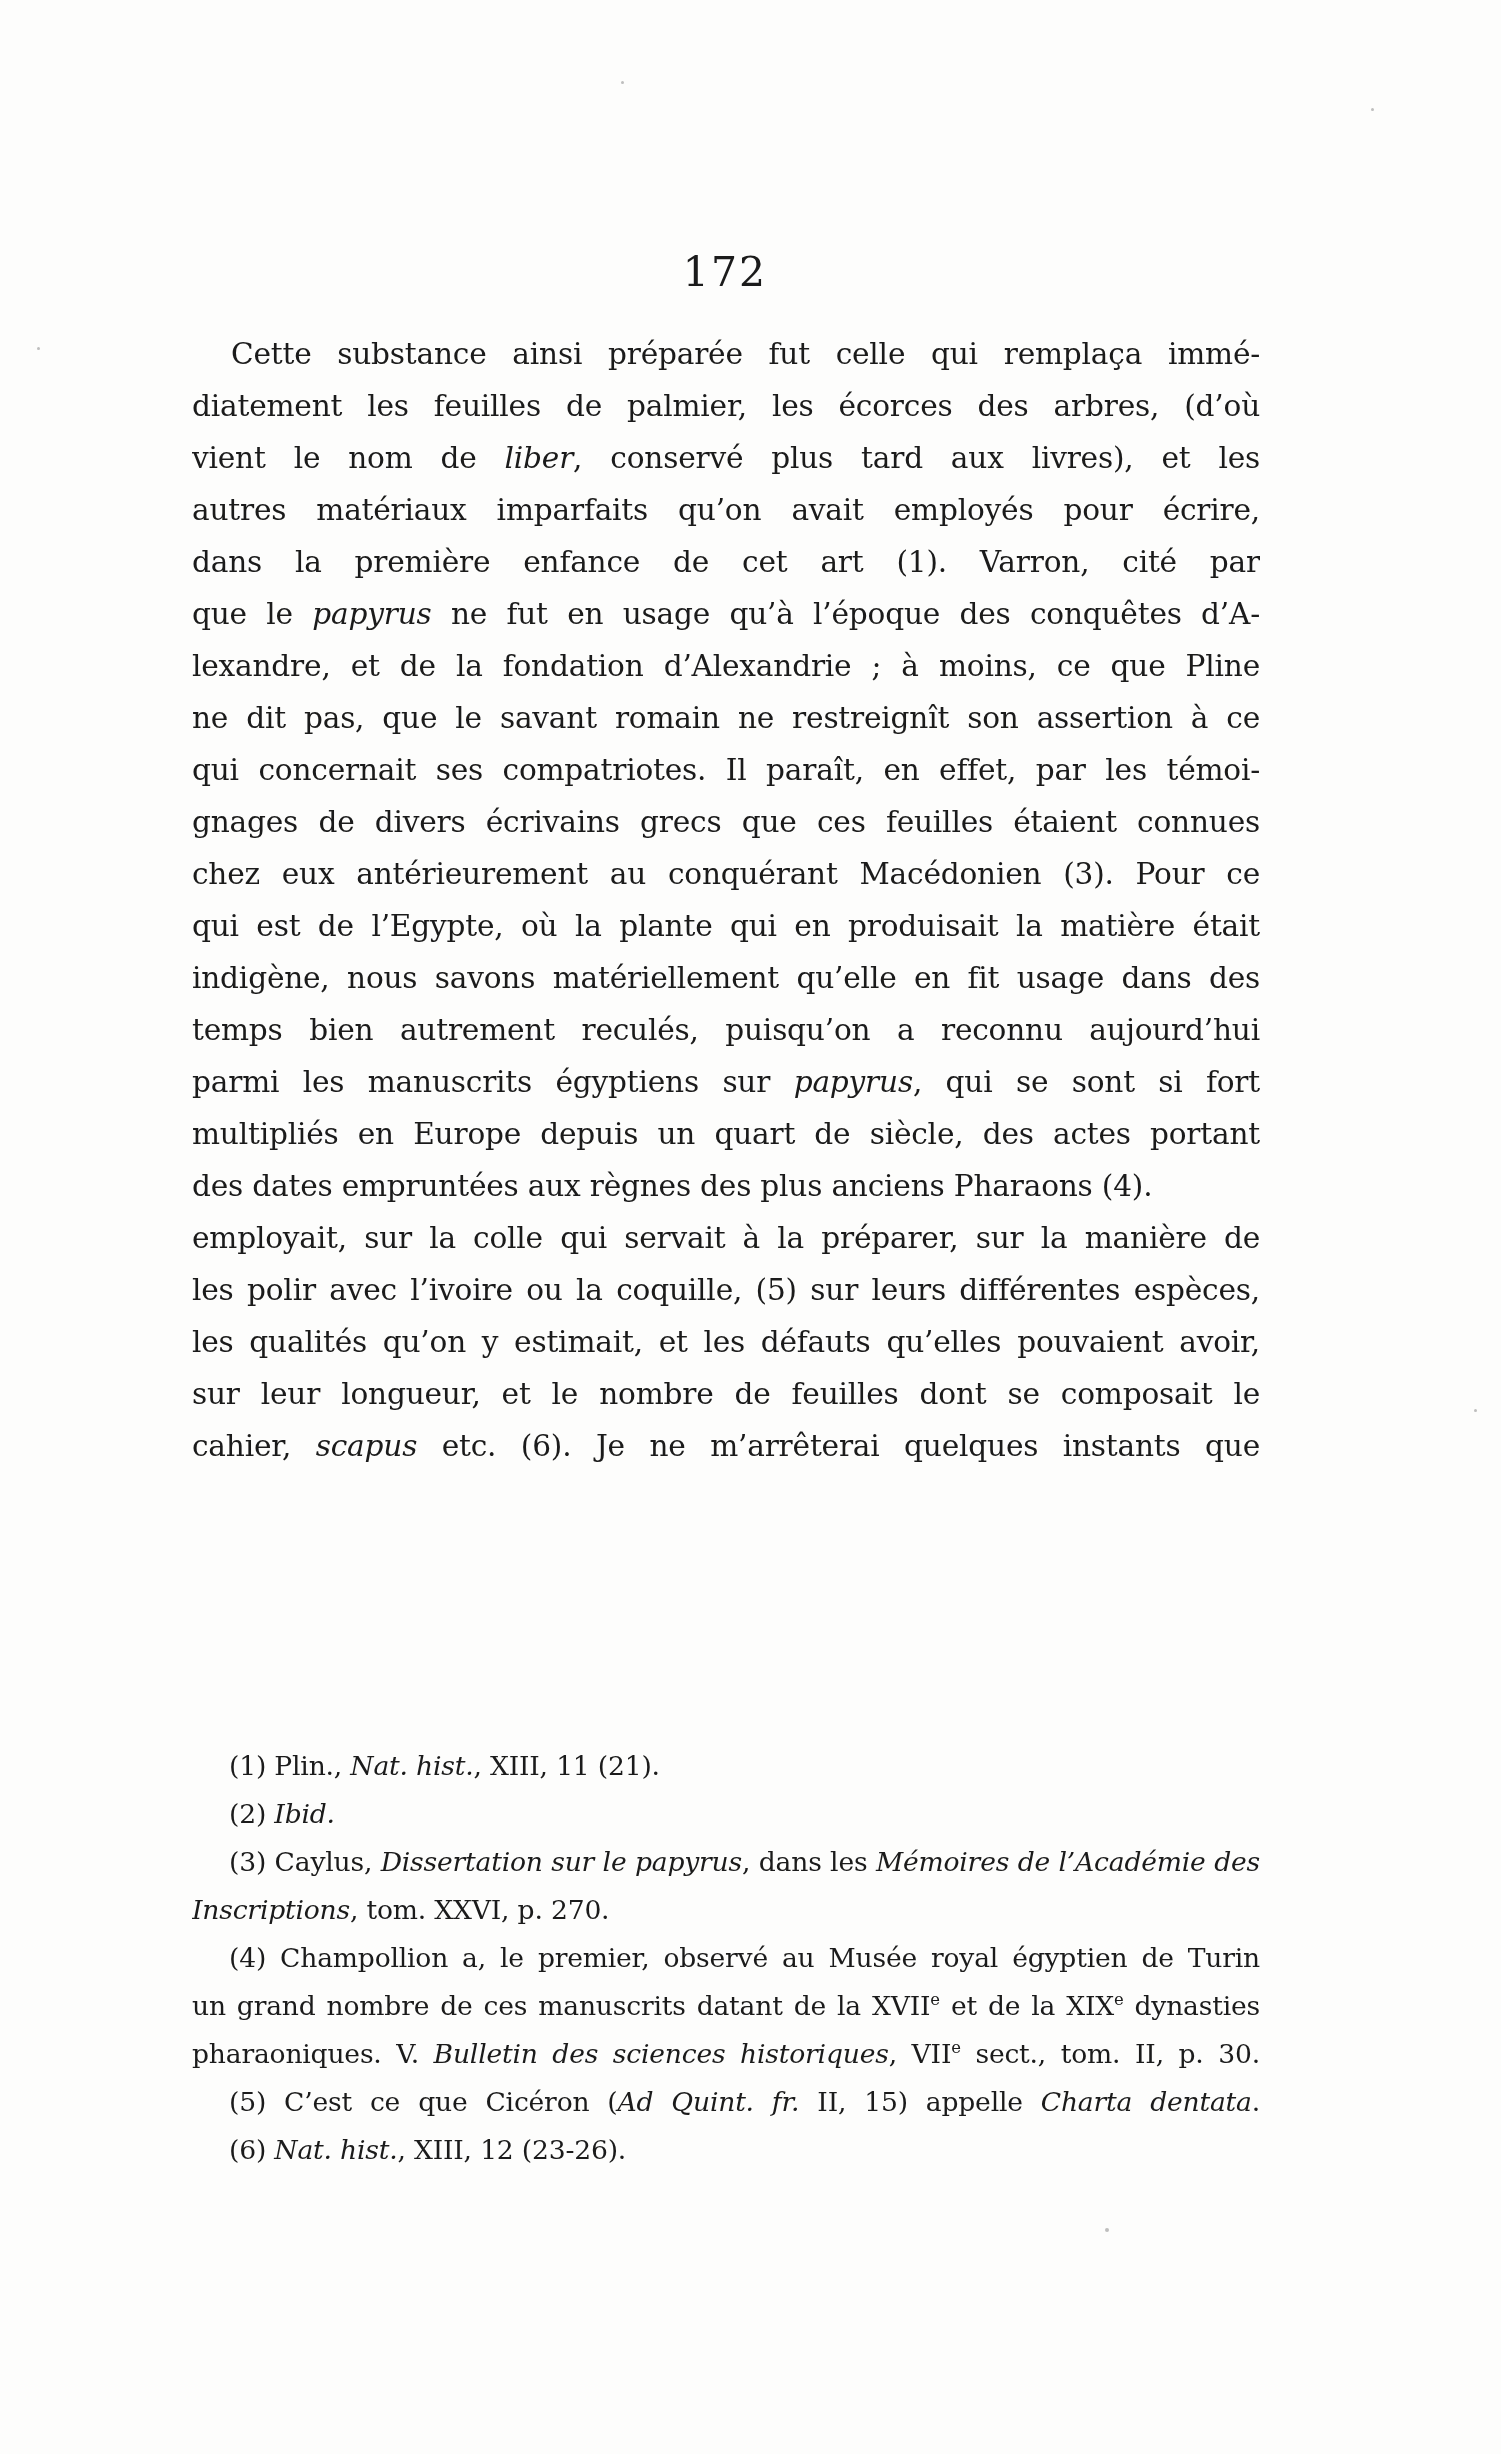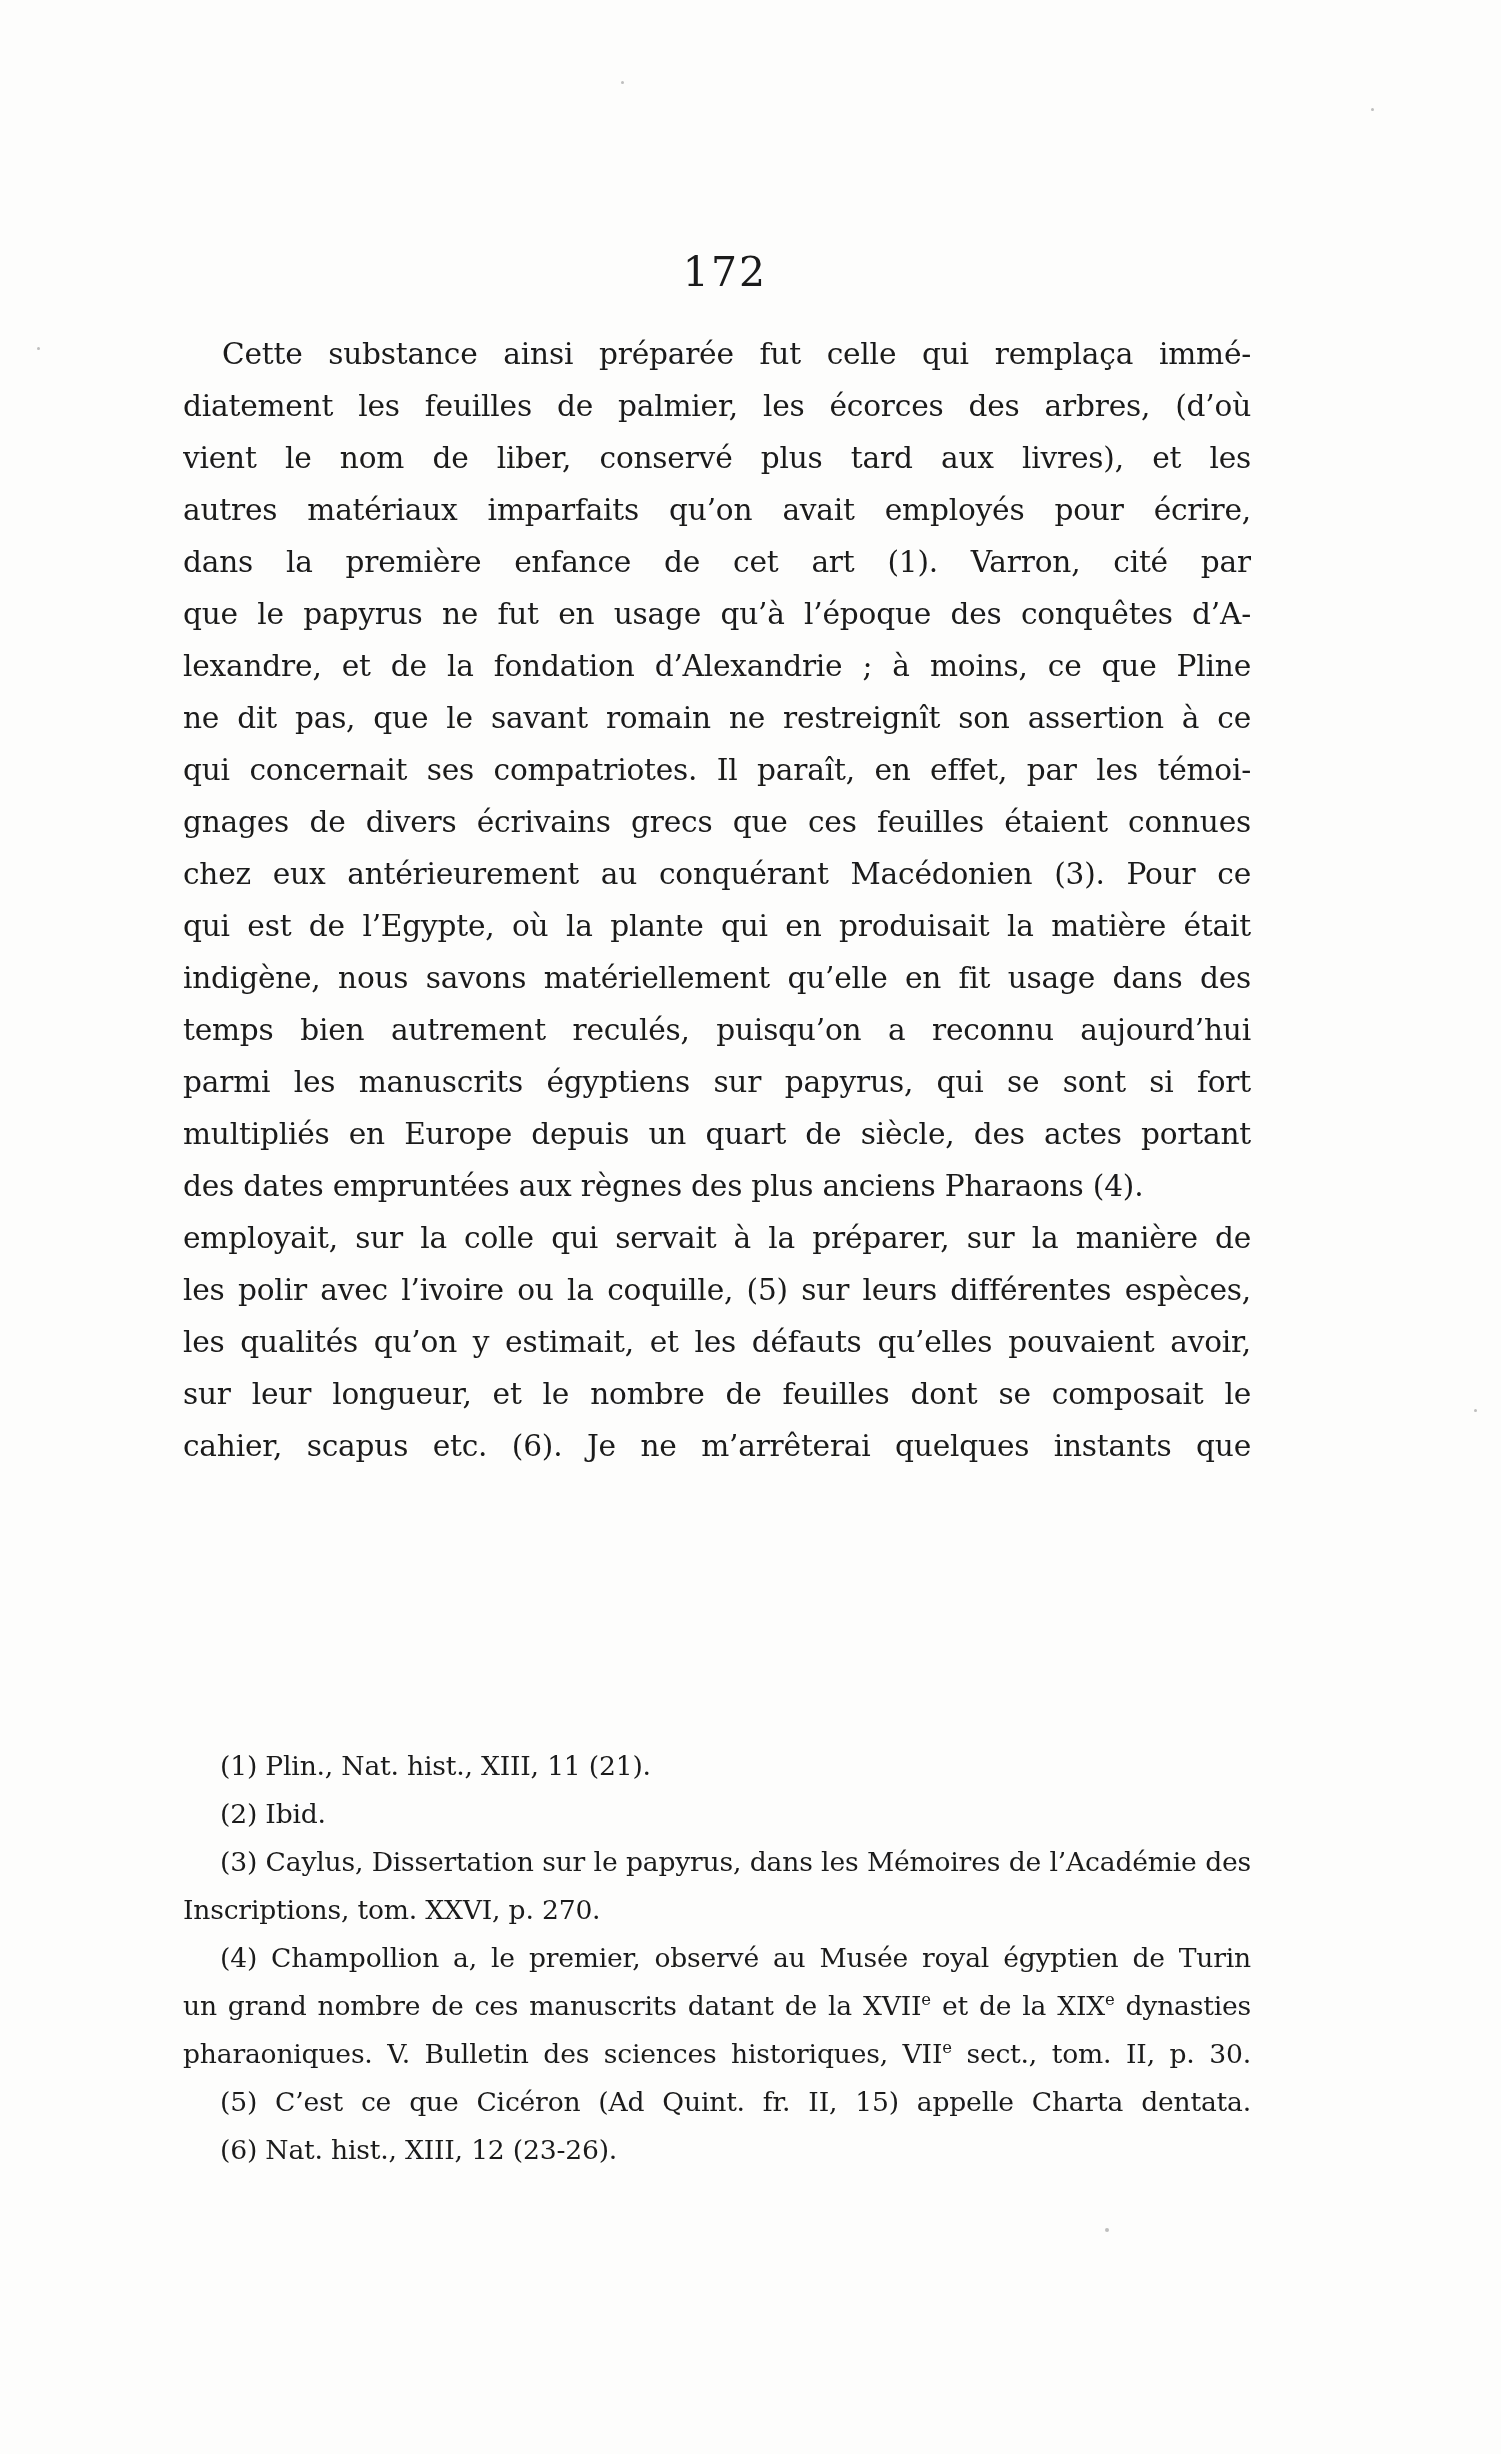--- a/index.html
+++ b/index.html
@@ -14,35 +14,35 @@
   }
   .page { position: absolute; inset: 0; }
   .page-number {
     position: absolute;
     top: 248px; left: 191px; width: 1068px;
     text-align: center;
     font-size: 41px;
     letter-spacing: 2px;
     font-weight: normal;
   }
-  .text-block { position: absolute; left: 183px; width: 1068px; }
+  .text-block { position: absolute; left: 192px; width: 1068px; }
   .main-text  { top: 328px; font-size: 29.6px; letter-spacing: -0.2px; }
   .footnotes  { top: 1742px; font-size: 26.6px; letter-spacing: -0.2px; }
   .line {
     text-align: justify;
     text-align-last: justify;
     overflow: hidden;
     white-space: normal;
   }
   .main-text .line { height: 52px; line-height: 52px; }
   .footnotes .line { height: 48px;  line-height: 48px; }
   .line.last { text-align-last: left; }
   .main-text .line.indent { text-indent: 39px; }
   .footnotes .line.indent { text-indent: 37px; }
-  .it { }
+  .it { font-style: italic; }
   sup { font-size: 0.62em; vertical-align: super; line-height: 0; }
   .speck {
     position: absolute;
     background: #8a8a8a;
     border-radius: 50%;
     opacity: 0.55;
   }
 </style>
 </head>
 <body>

